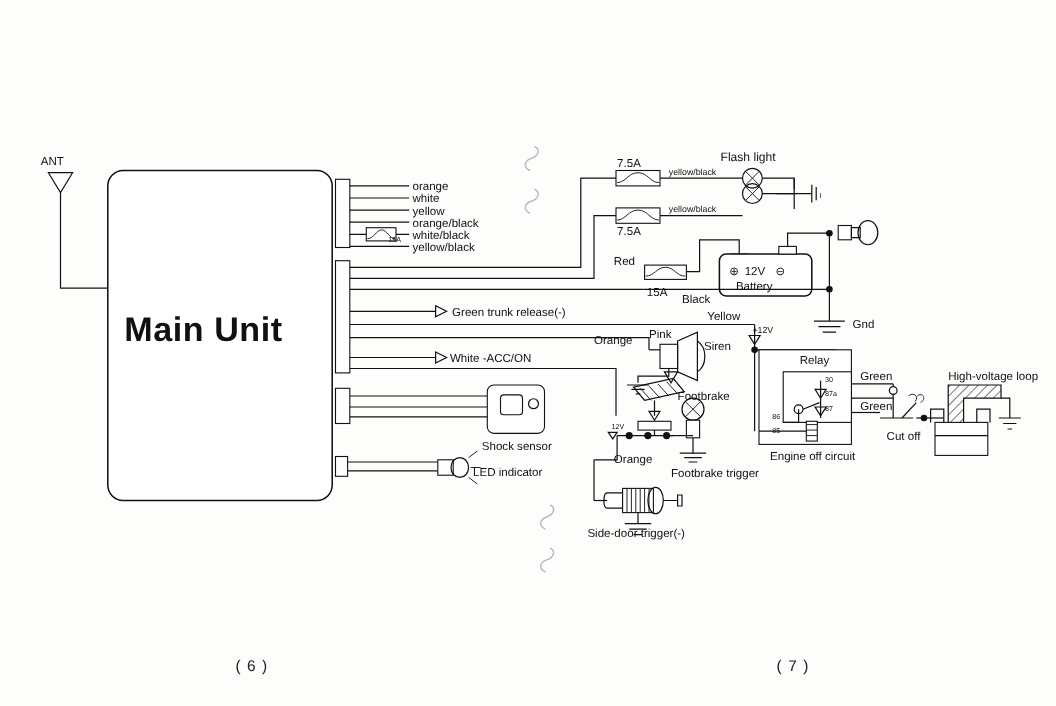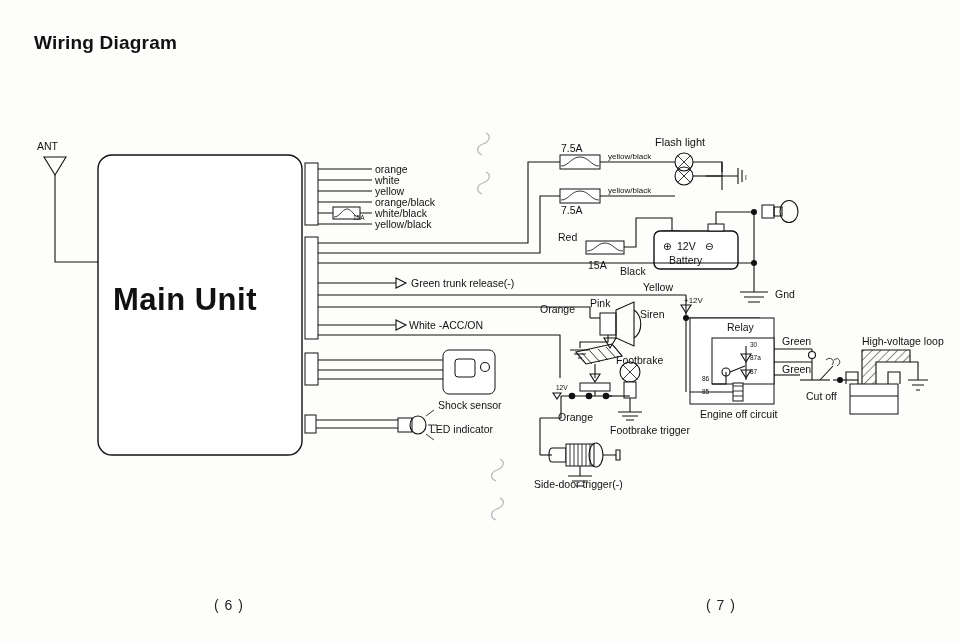--- a/index.html
+++ b/index.html
@@ -52,21 +52,20 @@
   .nofill{ fill:none; stroke:#111; stroke-width:1.1; }
   .dot{ fill:#111; }
   .hatch-block{ stroke:#111; stroke-width:1.1; }
   .faint{ stroke:#b9b9b9; stroke-width:1.3; fill:none; }
 </style>
 </head>
 <body>
 
 <div id="page">
 
-  <div id="title">Wiring Diagram</div>
 
   <svg id="canvas" viewBox="0 0 960 642">
 
     <g>
       <path class="faint" d="M486 133 c6 3 3 9 -3 11 c-6 2 -8 8 -1 11"></path>
       <path class="faint" d="M486 172 c6 3 3 9 -3 11 c-6 2 -8 8 -1 11"></path>
       <path class="faint" d="M500 459 c6 3 3 9 -3 11 c-6 2 -8 8 -1 11"></path>
       <path class="faint" d="M500 498 c6 3 3 9 -3 11 c-6 2 -8 8 -1 11"></path>
     </g>
 

